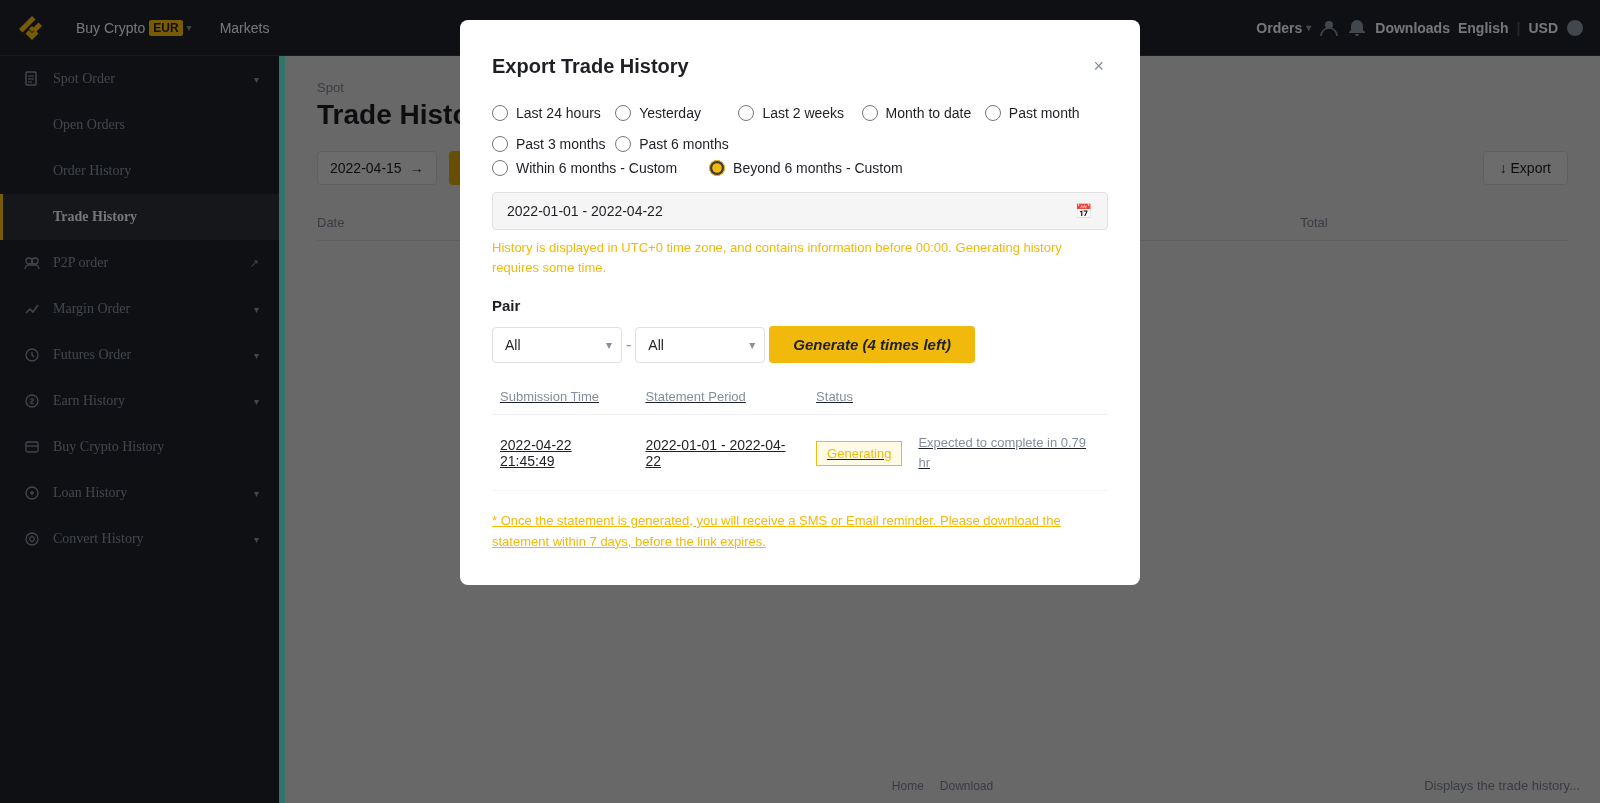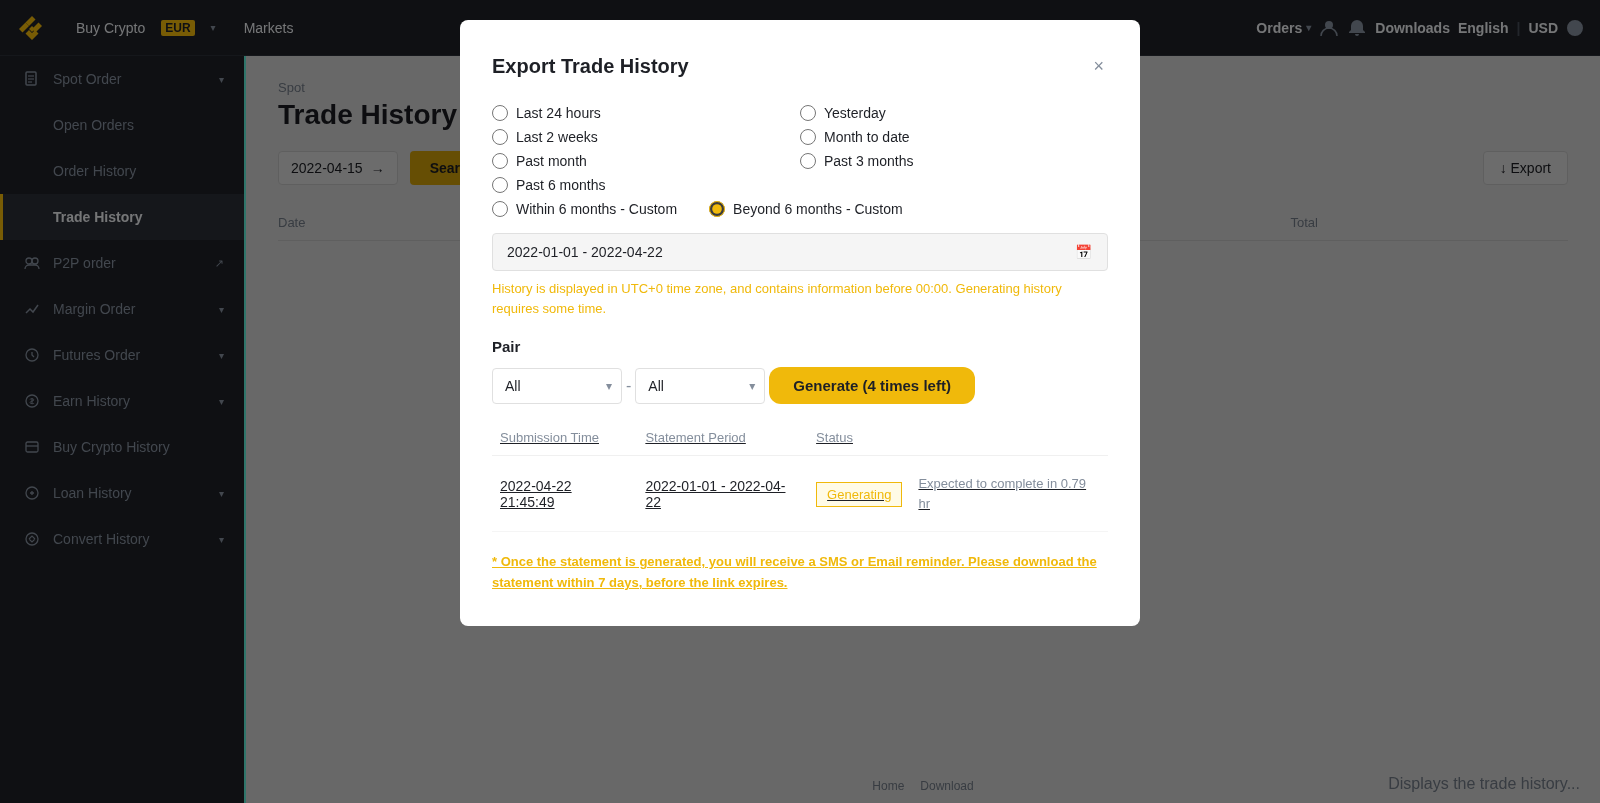--- a/index.html
+++ b/index.html
@@ -32,21 +32,21 @@
       gap: 4px;
       flex: 1;
     }
     .nav-item {
       color: #eaecef;
       padding: 8px 12px;
       font-size: 14px;
       cursor: pointer;
       display: flex;
       align-items: center;
-      gap: 16px;
+      gap: 4px;
       white-space: nowrap;
     }
     .nav-badge {
       background: #f0b90b;
       color: #1e2026;
       font-size: 12px;
       font-weight: bold;
       padding: 1px 4px;
       border-radius: 2px;
     }
@@ -67,25 +67,26 @@
     .nav-divider { color: #474d57; }
 
     
     .layout {
       display: flex;
       height: calc(803px - 56px);
     }
 
     
     .sidebar {
-      width: 246px;
+      width: 285px;
       background: #1e2026;
-      border-right: 2px solid #5eead4;
+      border-right: 6px solid #5eead4;
       overflow-y: auto;
       flex-shrink: 0;
+      font-family: Liberation Serif, serif;
     }
     .sidebar-item {
       display: flex;
       align-items: center;
       padding: 14px 20px;
       font-size: 14px;
       color: #848e9c;
       cursor: pointer;
       gap: 12px;
       border-left: 3px solid transparent;
@@ -219,22 +220,22 @@
 
     .section-label {
       font-size: 15px;
       font-weight: 600;
       color: #1e2026;
       margin-bottom: 16px;
     }
 
     .radio-grid {
       display: grid;
-      grid-template-columns: repeat(2, 1fr);
-      gap: 8px 0;
+      grid-template-columns: repeat(5, 1fr);
+      gap: 15px 0;
       margin-bottom: 8px;
     }
     .radio-item {
       display: flex;
       align-items: center;
       gap: 8px;
       font-size: 14px;
       color: #1e2026;
       cursor: pointer;
     }
@@ -276,26 +277,27 @@
       display: flex;
       align-items: center;
       gap: 4px;
       margin-bottom: 16px;
     }
     .pair-dash { font-size: 16px; color: #848e9c; }
     .generate-btn {
       background: #f0b90b;
       color: #1e2026;
       border: none;
-      border-radius: 12px;
+      border-radius: 4px;
       padding: 10px 24px;
       font-size: 15px;
       font-weight: 700;
       cursor: pointer;
       white-space: nowrap;
+      font-style: italic;
     }
     .capacity-note {
       font-size: 13px;
       color: #848e9c;
       margin-bottom: 20px;
     }
 
     
     .history-table {
       width: 100%;
@@ -334,21 +336,20 @@
     }
 
     .footer-note {
       font-size: 13px;
       color: #f0b90b;
       margin-top: 8px;
       line-height: 1.6;
     }
     .footer-note .underline {
       text-decoration: underline;
-      font-weight: bold;
     }
 
     
     .select-wrapper {
       position: relative;
       display: inline-block;
     }
     .select-wrapper select {
       background: #fff;
       border: 1px solid #e0e0e0;
@@ -544,21 +545,21 @@
         <button class="export-btn-top">↓ Export</button>
       </div>
       <div class="table-header">
         <span>Date</span>
         <span></span>
         <span></span>
         <span>Fee</span>
         <span>Total</span>
       </div>
     </div>
-    <div style="position:absolute;bottom:0;right:0;padding:10px 20px;font-size:16px;color:#848e9c;">
+    <div style="position:absolute;bottom:0;right:0;padding:10px 20px;font-size:13px;color:#848e9c;">
       <span>Displays the trade history...</span>
     </div>
     <div style="position:absolute;bottom:0;left:50%;transform:translateX(-50%);padding:10px;font-size:12px;color:#848e9c;display:flex;gap:16px;">
       <span>Home</span>
       <span>Download</span>
     </div>
   </main>
 </div>
 
 <div class="overlay">

